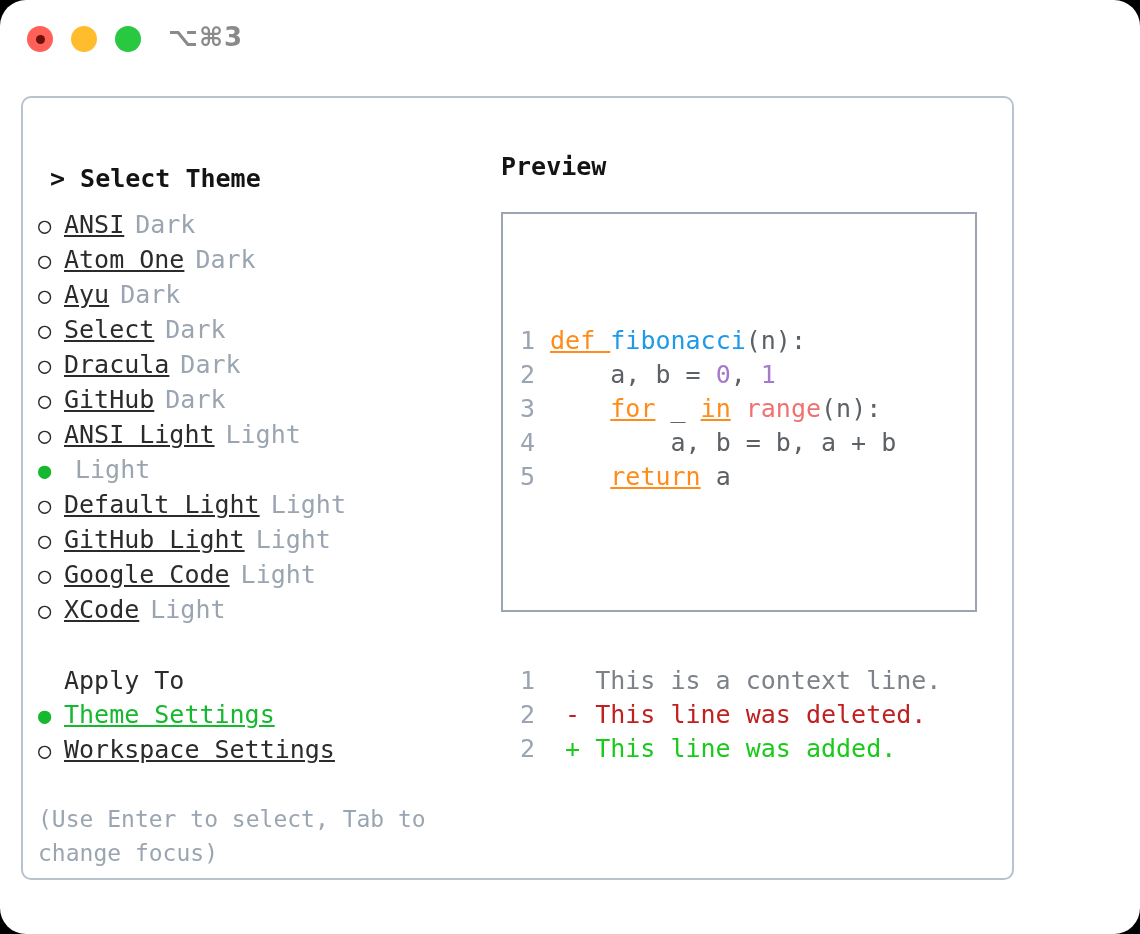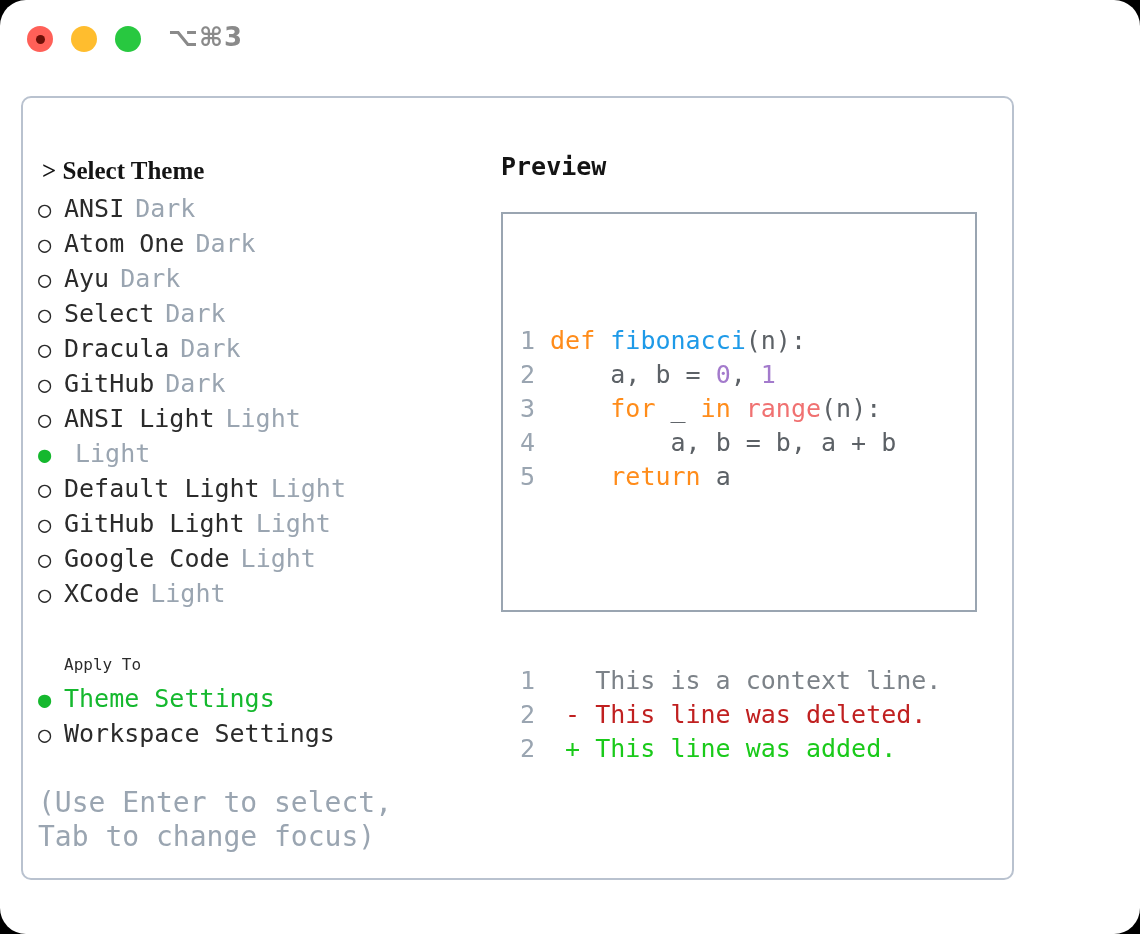--- a/index.html
+++ b/index.html
@@ -103,62 +103,61 @@
     top: 52px;
     width: 500px;
   }
 
   .section-heading {
     font-size: 25px;
     font-weight: bold;
     color: #141414;
     line-height: 34px;
     white-space: pre;
-    margin: 4px;
+    margin: 12px;
     padding: 0;
-    font-family: Liberation Serif, serif;
   }
 
   .opt-list { margin: 0; padding: 0; }
 
   .opt-row {
     display: flex;
     align-items: baseline;
     font-size: 25px;
     line-height: 34px;
     white-space: pre;
     color: #2b2b2b;
   }
   .opt-marker {
     width: 26px;
     flex: 0 0 26px;
     color: #2b2b2b;
     font-size: 22px;
   }
   .opt-row.selected .opt-marker { color: #15b82e; }
   .opt-row.selected .opt-label  { color: #15b82e; }
-  .opt-label { color: #2b2b2b; }
+  .opt-label { color: #2b2b2b; text-decoration: underline; }
   .opt-tag {
     color: #9aa5b1;
     padding-left: 11px;
   }
 
   .group-gap { height: 36px; }
 
   .subheading {
-    font-size: 16px;
+    font-size: 25px;
     line-height: 34px;
     color: #2b2b2b;
     padding-left: 26px;
     white-space: pre;
   }
 
   .hint {
     margin-top: 34px;
-    font-size: 28px;
+    font-size: 23px;
     line-height: 34px;
     color: #9aa5b1;
     width: 410px;
     word-spacing: 0;
   }
 
   
   .preview-heading {
     font-size: 25px;
     font-weight: bold;
@@ -183,21 +182,21 @@
     line-height: 34px;
     white-space: pre;
   }
   .code-line { white-space: pre; }
   .ln {
     color: #9aa5b1;
     display: inline-block;
     width: 22px;
     text-align: right;
   }
-  .tok-kw   { color: #ff8c1a; }
+  .tok-kw   { color: #ff8c1a; text-decoration: underline; }
   .tok-fn   { color: #1e9ae8; }
   .tok-num  { color: #a37acc; }
   .tok-call { color: #f07171; }
   .tok-plain{ color: #5c6166; }
   .diff-gap { height: 34px; }
   .diff-ctx { color: #7c8288; }
   .diff-del { color: #c02020; }
   .diff-add { color: #1aca1a; }
 </style>
 </head>

